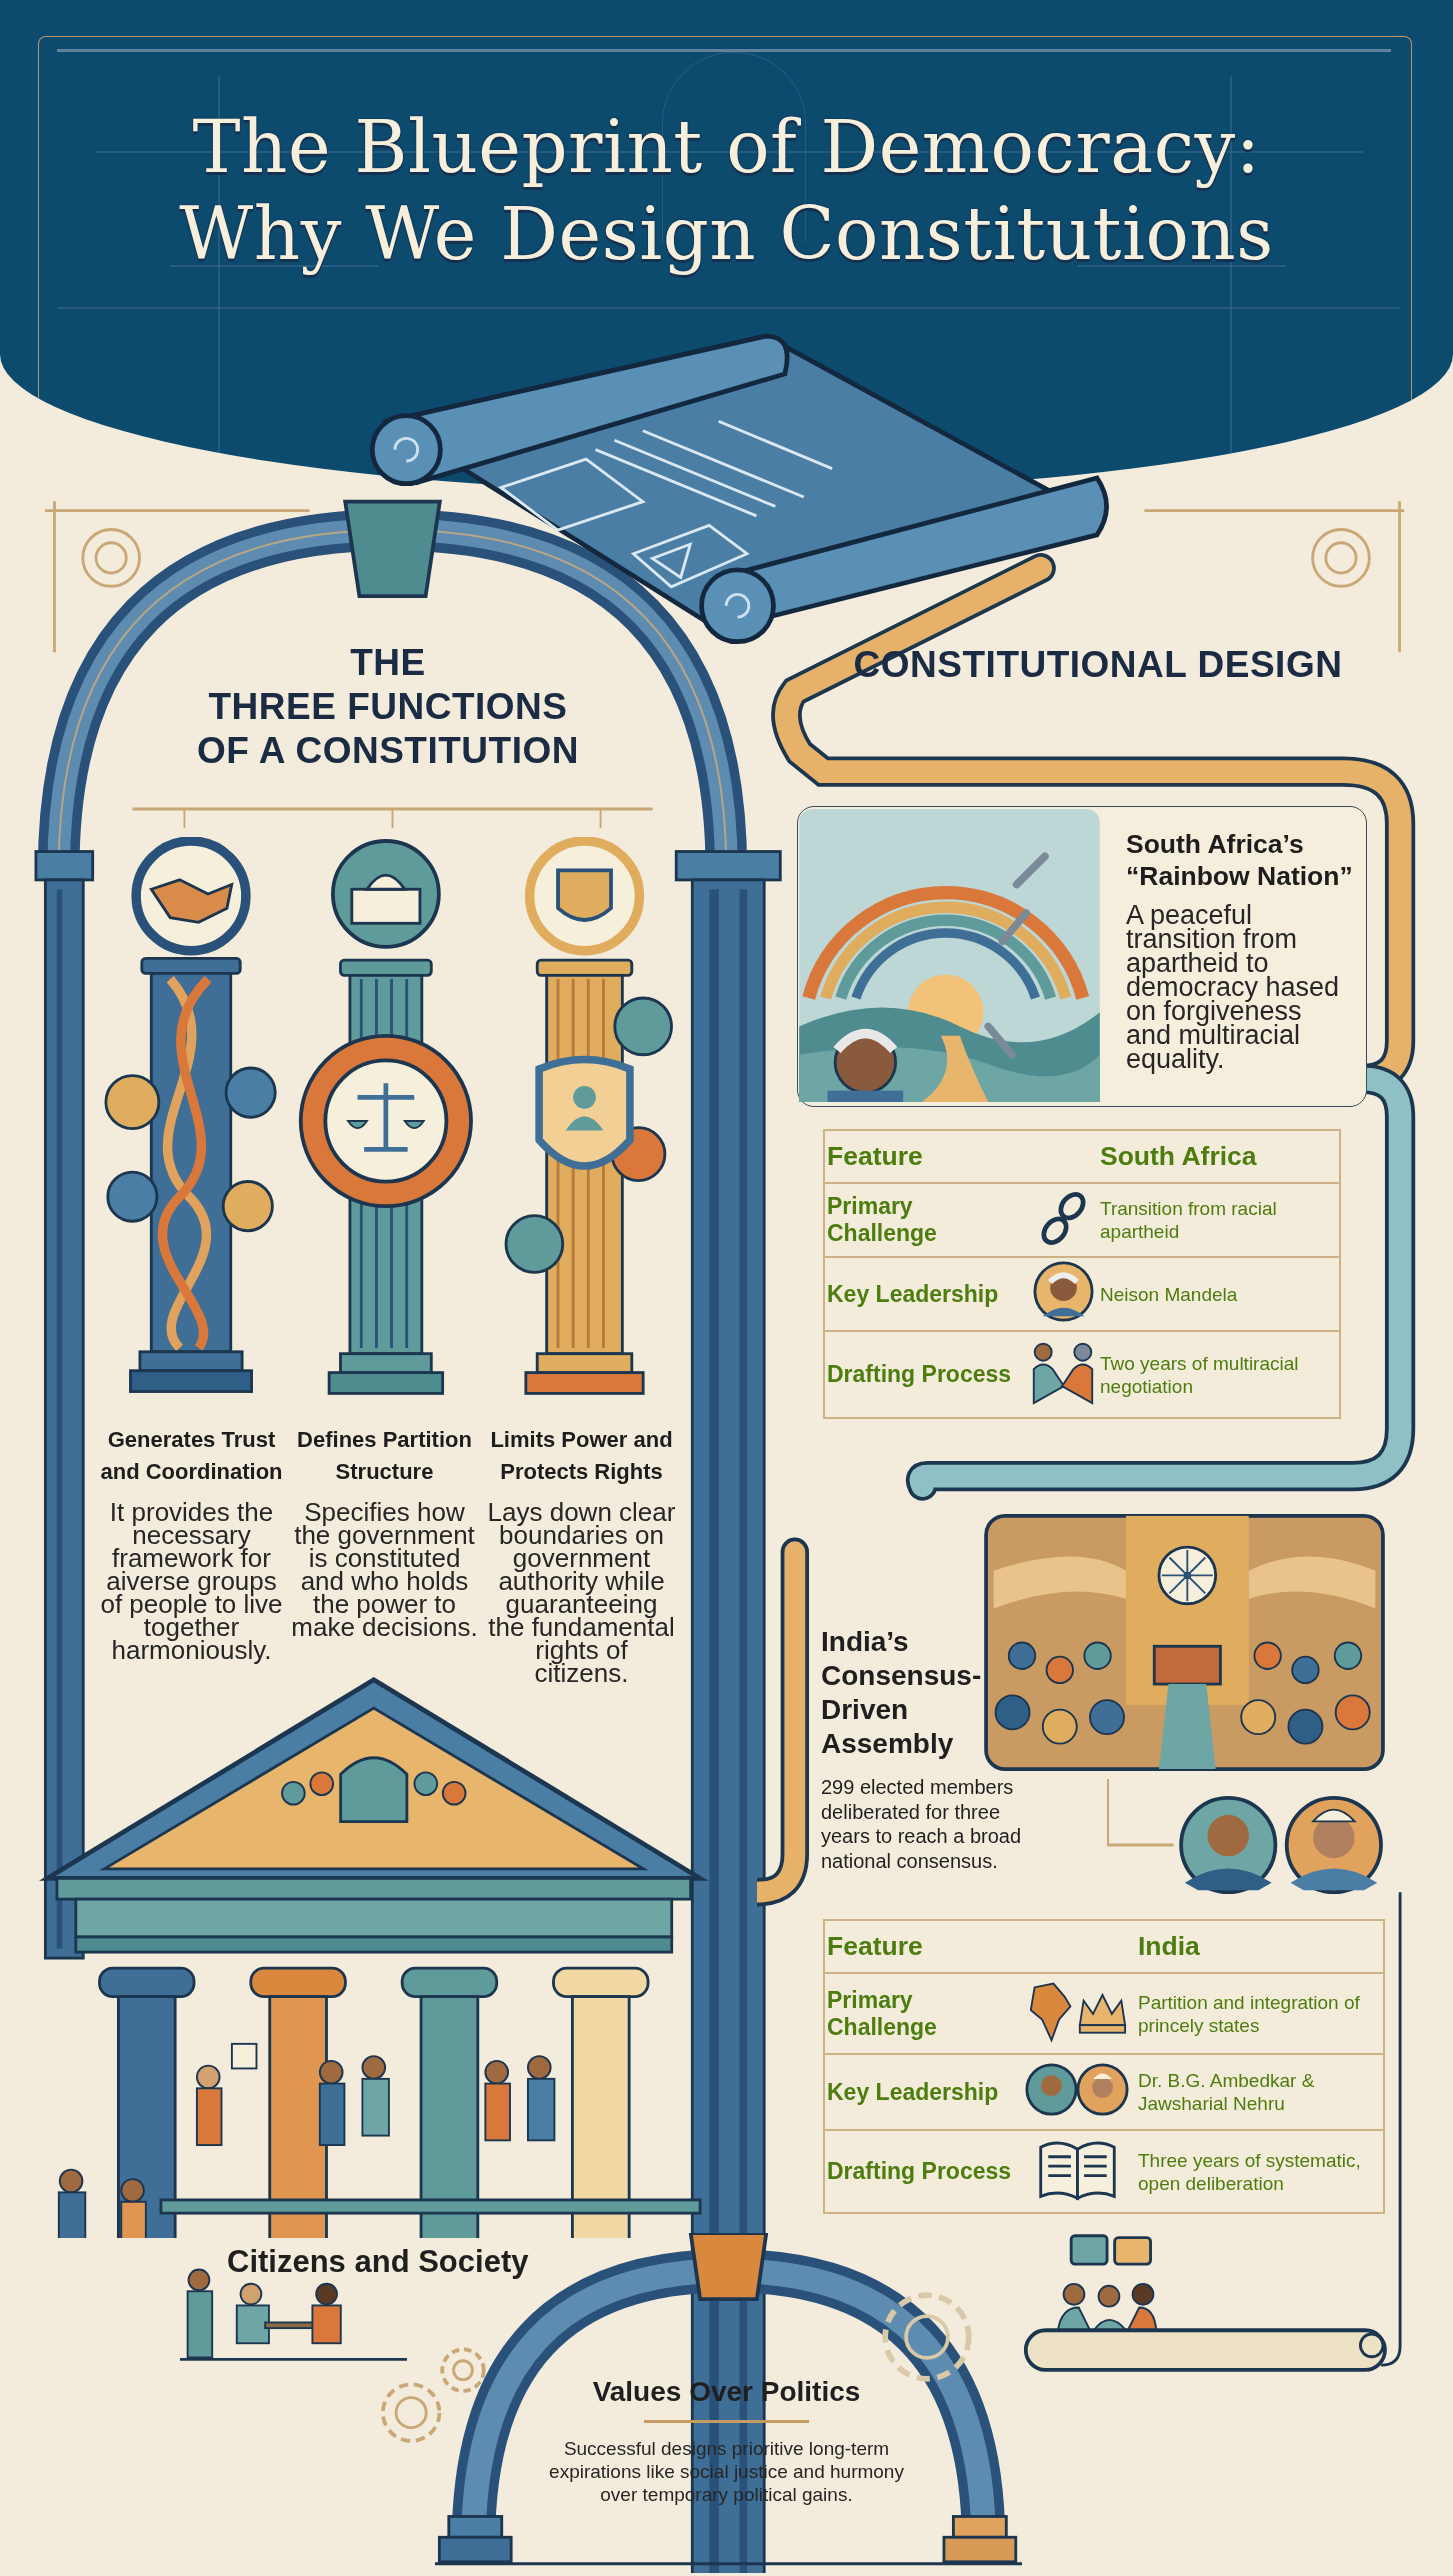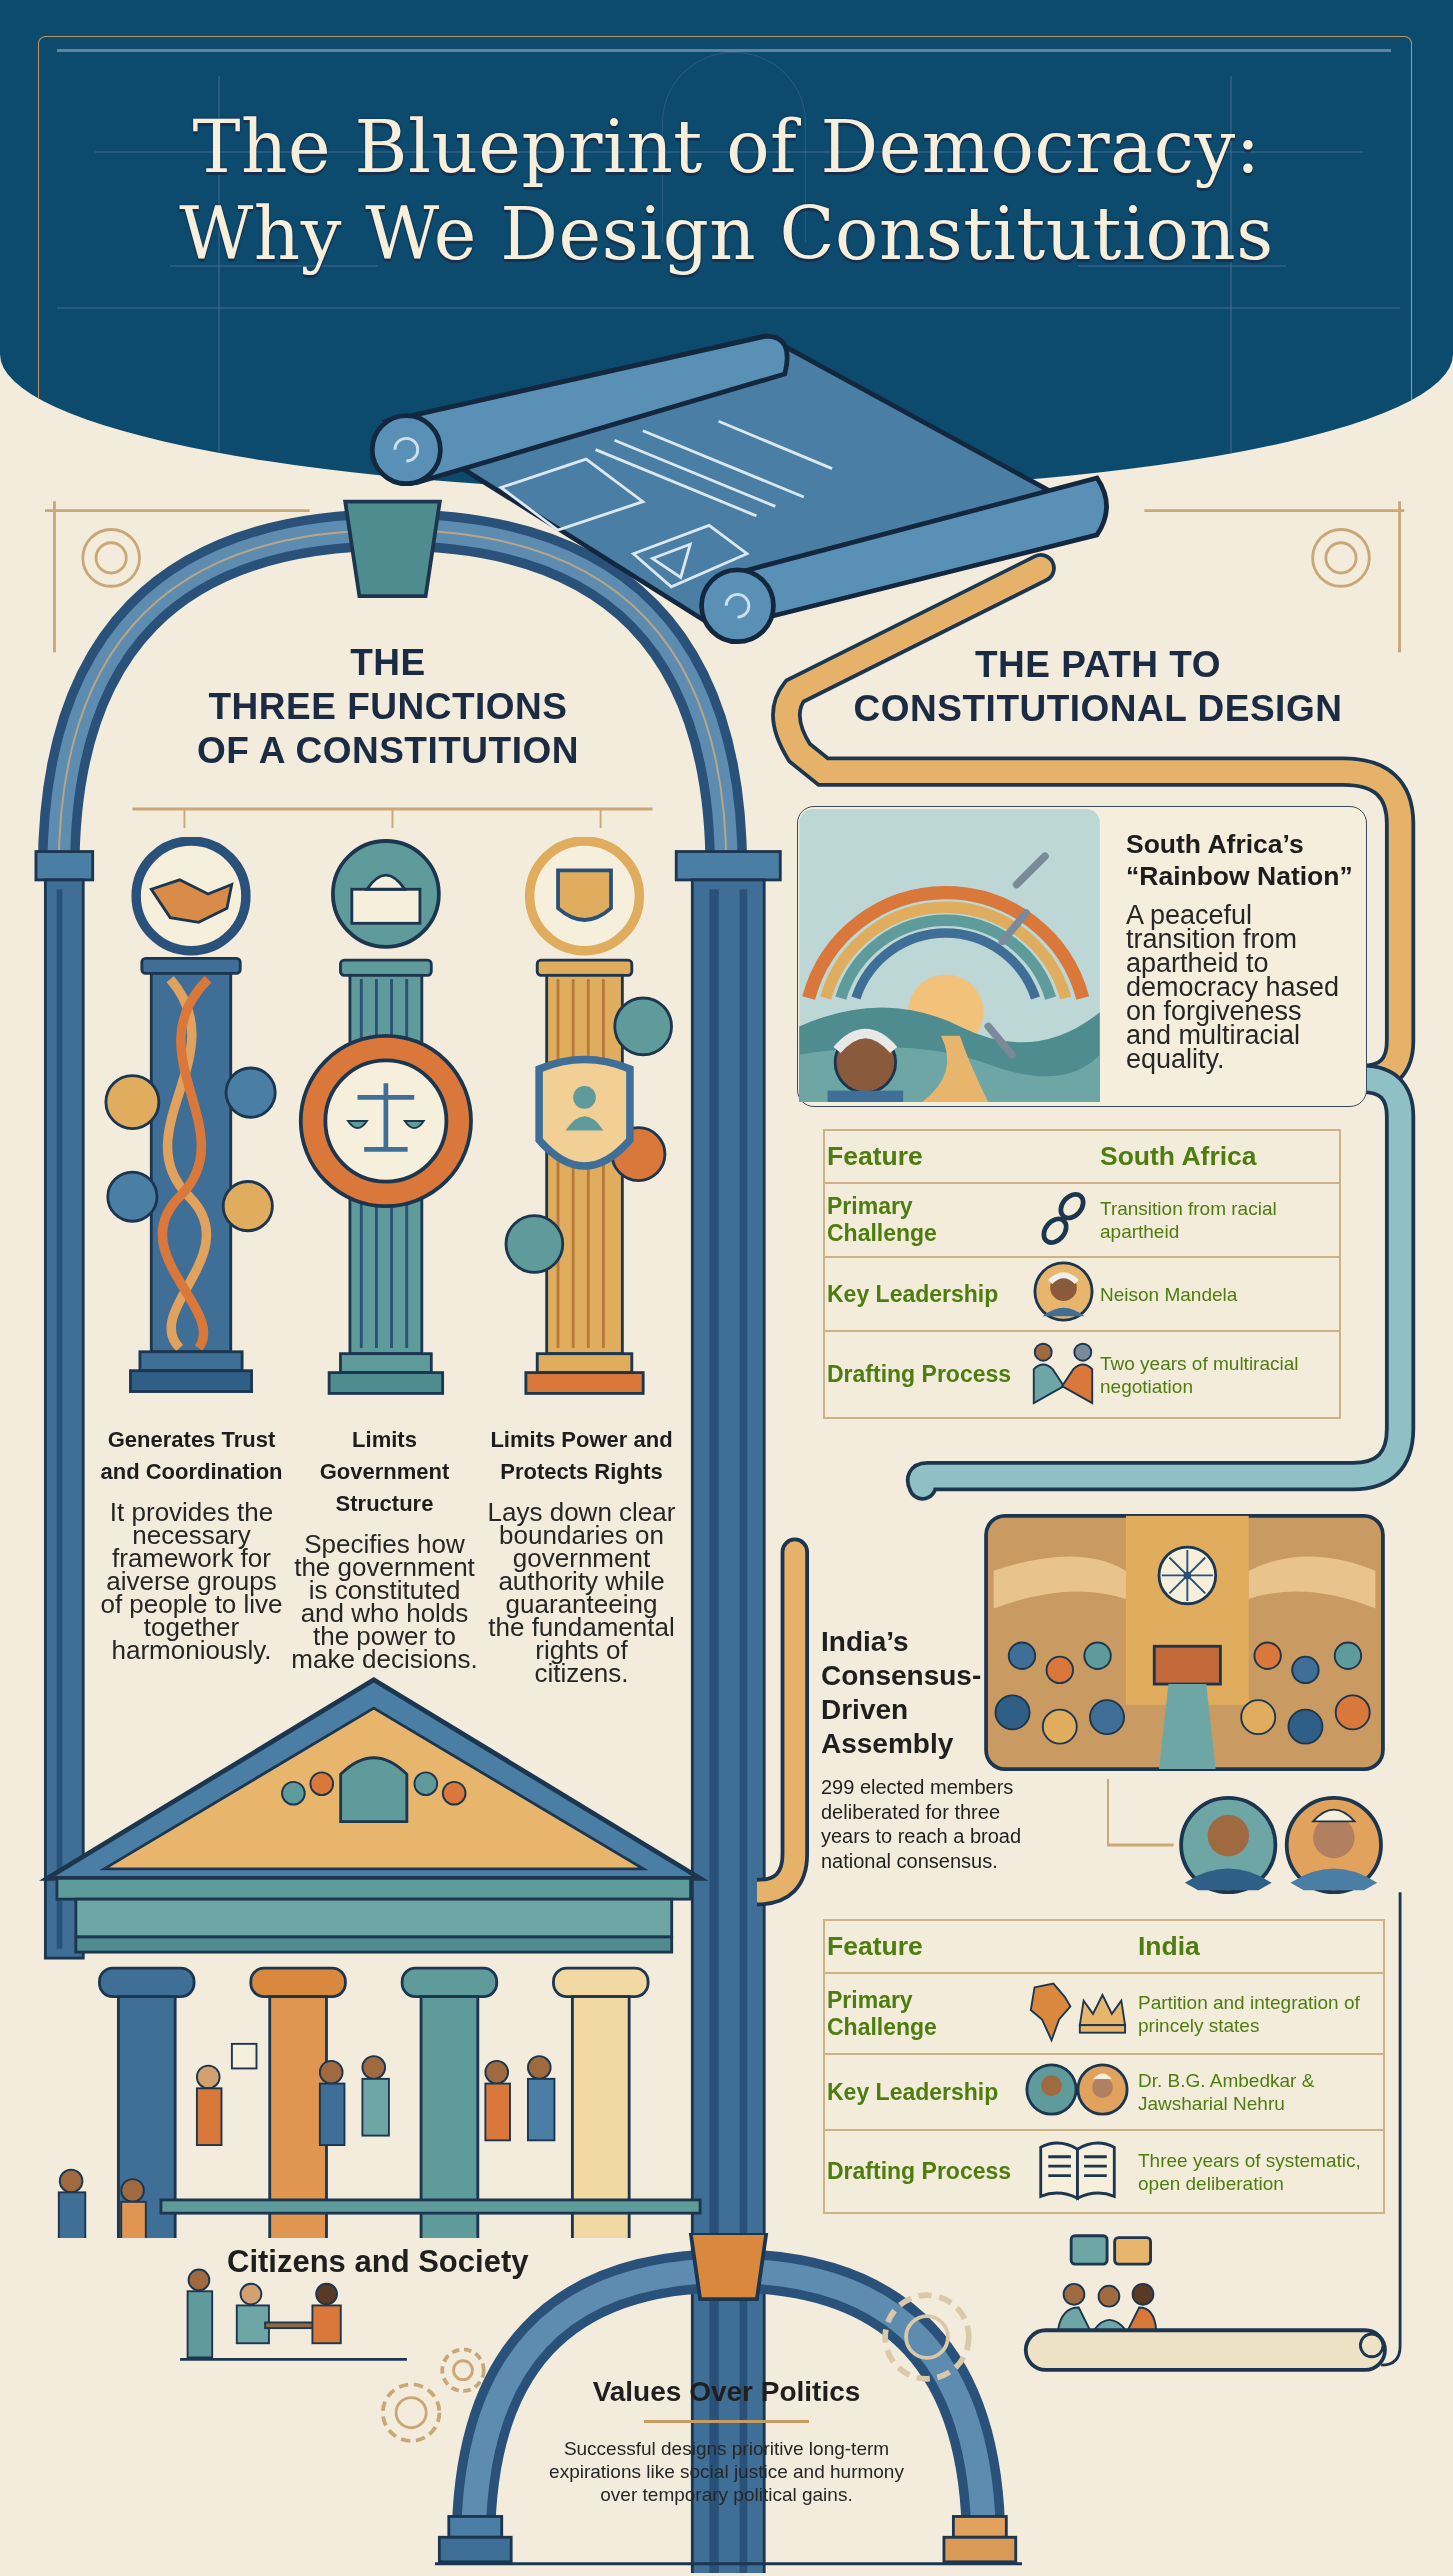--- a/index.html
+++ b/index.html
@@ -154,21 +154,21 @@
     <rect x="458" y="546" width="100" height="20" fill="#e0ac5e" stroke="#1c3650" stroke-width="3"></rect>
     <rect x="446" y="566" width="124" height="22" fill="#d9783a" stroke="#1c3650" stroke-width="3"></rect>
   </g>
 </svg>
 
 <div class="abs fn-col" style="left:97px;top:1424px;">
   <div class="fn-title">Generates Trust and Coordination</div>
   <div class="fn-desc">It provides the necessary framework for aiverse groups of people to live together harmoniously.</div>
 </div>
 <div class="abs fn-col" style="left:290px;top:1424px;">
-  <div class="fn-title">Limits Government Structure</div>
+  <div class="fn-title">Defines Partition Structure</div>
   <div class="fn-desc">Specifies how the government is constituted and who holds the power to make decisions.</div>
 </div>
 <div class="abs fn-col" style="left:487px;top:1424px;">
   <div class="fn-title">Limits Power and Protects Rights</div>
   <div class="fn-desc">Lays down clear boundaries on government authority while guaranteeing the fundamental rights of citizens.</div>
 </div>
 
 <svg class="abs" style="left:38px;top:1670px;" width="681" height="568" viewBox="0 0 720 600">
   <path d="M10 220 L355 10 L700 220 Z" fill="#4a7ea4" stroke="#1c3650" stroke-width="5"></path>
   <path d="M70 210 L355 40 L640 210 Z" fill="#e8b56c" stroke="#1c3650" stroke-width="3"></path>
@@ -258,21 +258,20 @@
   <path d="M300 20 L40 150 Q20 175 45 215 L70 235 H620 Q680 235 680 290 V520 Q680 560 640 560" stroke="#1c3650" stroke-width="32" fill="none" stroke-linecap="round"></path>
   <path d="M300 20 L40 150 Q20 175 45 215 L70 235 H620 Q680 235 680 290 V520 Q680 560 640 560" stroke="#e6b26a" stroke-width="24" fill="none" stroke-linecap="round"></path>
   <path d="M640 560 Q680 560 680 600 V930 Q680 980 630 980 H180 Q170 980 175 990" stroke="#1c3650" stroke-width="32" fill="none" stroke-linecap="round"></path>
   <path d="M640 560 Q680 560 680 600 V930 Q680 980 630 980 H180 Q170 980 175 990" stroke="#8fc0c6" stroke-width="24" fill="none" stroke-linecap="round"></path>
   <path d="M40 1060 V1380 Q40 1420 0 1420 H-40" stroke="#1c3650" stroke-width="30" fill="none" stroke-linecap="round"></path>
   <path d="M40 1060 V1380 Q40 1420 0 1420 H-40" stroke="#e6b26a" stroke-width="22" fill="none" stroke-linecap="round"></path>
   <path d="M680 1420 V1900 Q680 1920 660 1920" stroke="#1c3650" stroke-width="3" fill="none"></path>
 </svg>
 
 <div class="abs h2 sec-right-title">
-  <div>THE PATH TO</div>
   <div>CONSTITUTIONAL DESIGN</div>
 </div>
 
 <div class="abs card" style="left:797px;top:806px;width:568px;height:299px;"></div>
 <svg class="abs" style="left:799px;top:809px;" width="301" height="293" viewBox="0 0 318 310">
   <rect x="0" y="0" width="318" height="310" rx="14" fill="#bcd7d6"></rect>
   <path d="M10 200 A150 150 0 0 1 300 200" stroke="#d9783a" stroke-width="14" fill="none"></path>
   <path d="M28 200 A132 132 0 0 1 282 200" stroke="#e0ac5e" stroke-width="12" fill="none"></path>
   <path d="M44 200 A116 116 0 0 1 266 200" stroke="#5f9b9a" stroke-width="12" fill="none"></path>
   <path d="M60 200 A100 100 0 0 1 250 200" stroke="#3f6f96" stroke-width="10" fill="none"></path>

